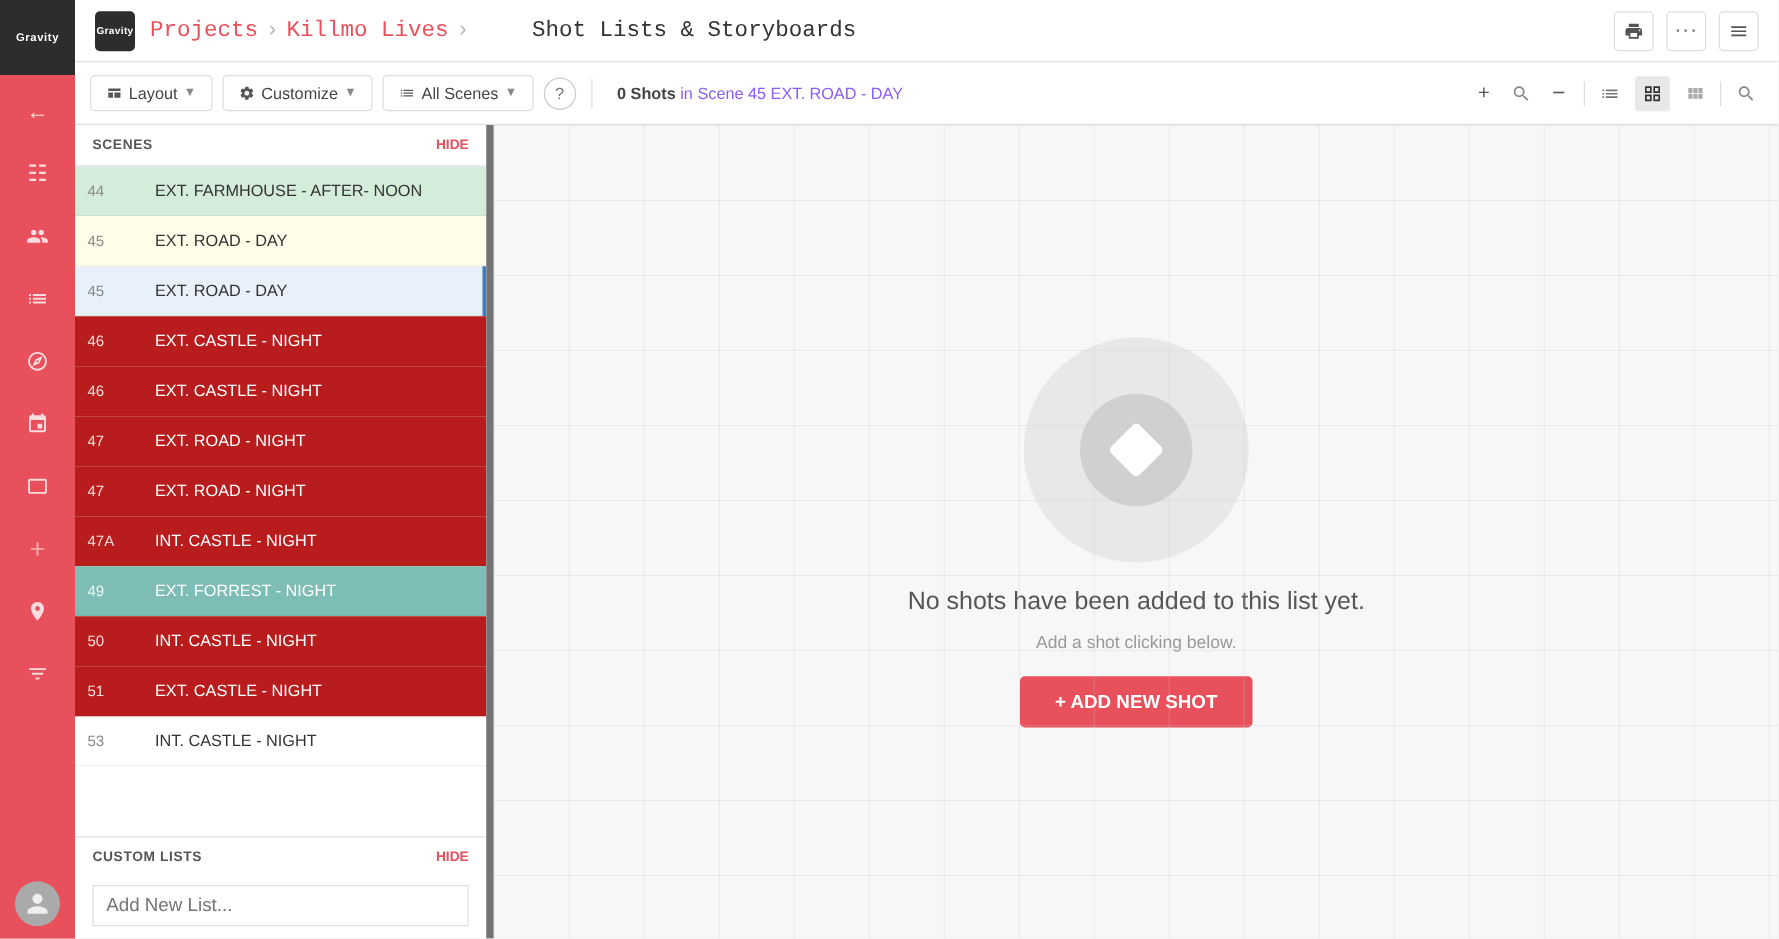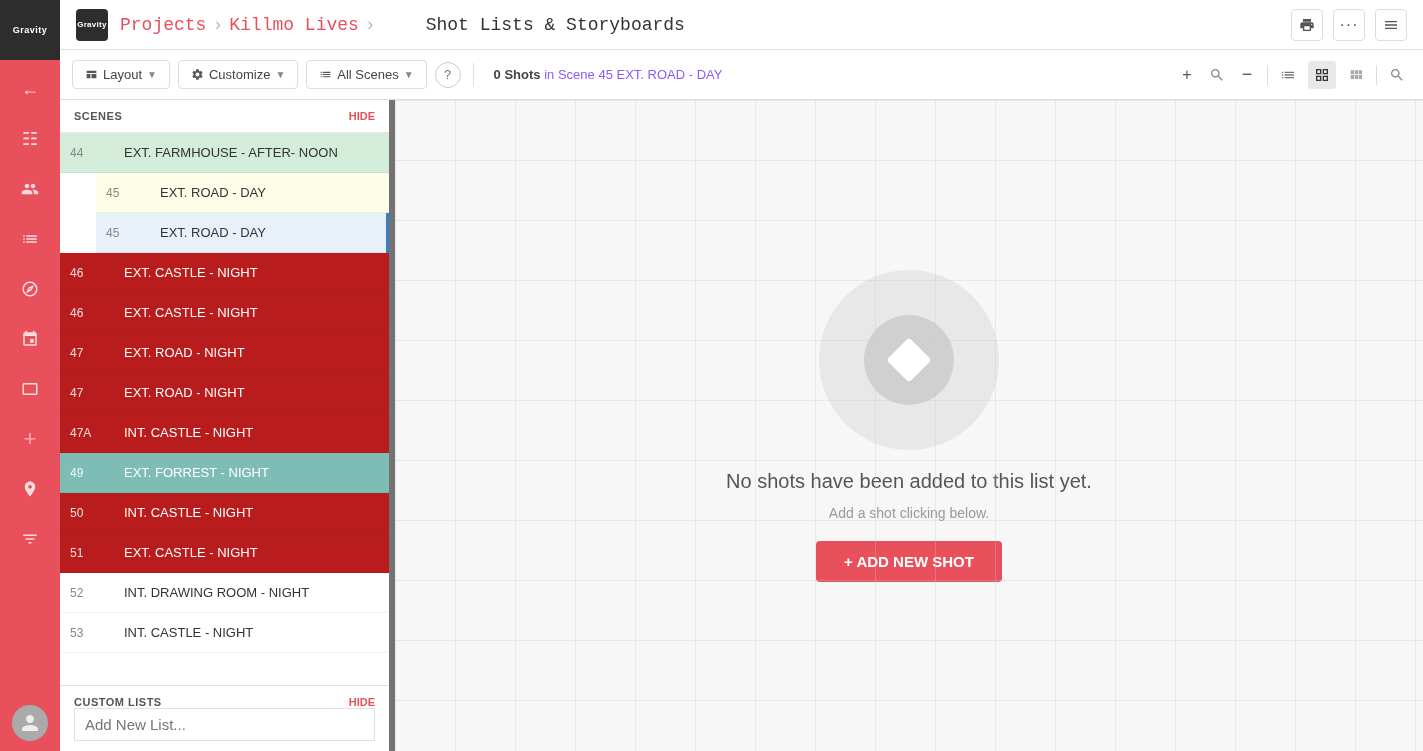--- a/index.html
+++ b/index.html
@@ -169,21 +169,21 @@
     }
     .scene-item .num {
       width: 36px; font-size: 12px; color: #888; flex-shrink: 0;
     }
     .scene-item .label {
       font-size: 13px; color: #333;
     }
 
     
     .scene-item.green { background: #d4edda; }
-    .scene-item.yellow { background: #fefde7; margin-left: 36px; }
+    .scene-item.yellow { background: #fefde7; }
     .scene-item.teal { background: #b91c1c; }
     .scene-item.teal .num { color: rgba(255,255,255,0.85); }
     .scene-item.teal .label { color: white; }
     .scene-item.teal-light { background: #7dbdb5; }
     .scene-item.teal-light .num { color: rgba(255,255,255,0.85); }
     .scene-item.teal-light .label { color: white; }
     .scene-item-wrapper {
       position: relative;
     }
     .active-border {
@@ -191,21 +191,21 @@
     }
 
     
     .custom-lists {
       border-top: 1px solid #e0e0e0;
       padding: 10px 14px;
       flex-shrink: 0;
     }
     .custom-lists-header {
       display: flex; align-items: flex-start; justify-content: space-between;
-      margin-bottom: 0;
+      margin-bottom: 16px;
     }
     .custom-lists-header .title {
       font-size: 11px; font-weight: 700; color: #555; text-transform: uppercase; letter-spacing: 0.5px;
     }
     .custom-lists-header .hide-btn {
       font-size: 11px; color: #e8505b; cursor: pointer; font-weight: 600;
     }
     .add-list-input {
       width: 100%;
       padding: 7px 10px;
@@ -510,26 +510,20 @@
             </div>
           </div>
           <div class="scene-item-wrapper">
             <div class="scene-item teal">
               <span class="num">51</span>
               <span class="label">EXT. CASTLE - NIGHT</span>
             </div>
           </div>
           <div class="scene-item-wrapper">
             <div class="scene-item">
-              <span class="num">52</span>
-              <span class="label">INT. DRAWING ROOM - NIGHT</span>
-            </div>
-          </div>
-          <div class="scene-item-wrapper">
-            <div class="scene-item">
               <span class="num">53</span>
               <span class="label">INT. CASTLE - NIGHT</span>
             </div>
           </div>
         </div>
 
       <div class="custom-lists">
         <div class="custom-lists-header">
           <span class="title">CUSTOM LISTS</span>
           <span class="hide-btn">HIDE</span>

